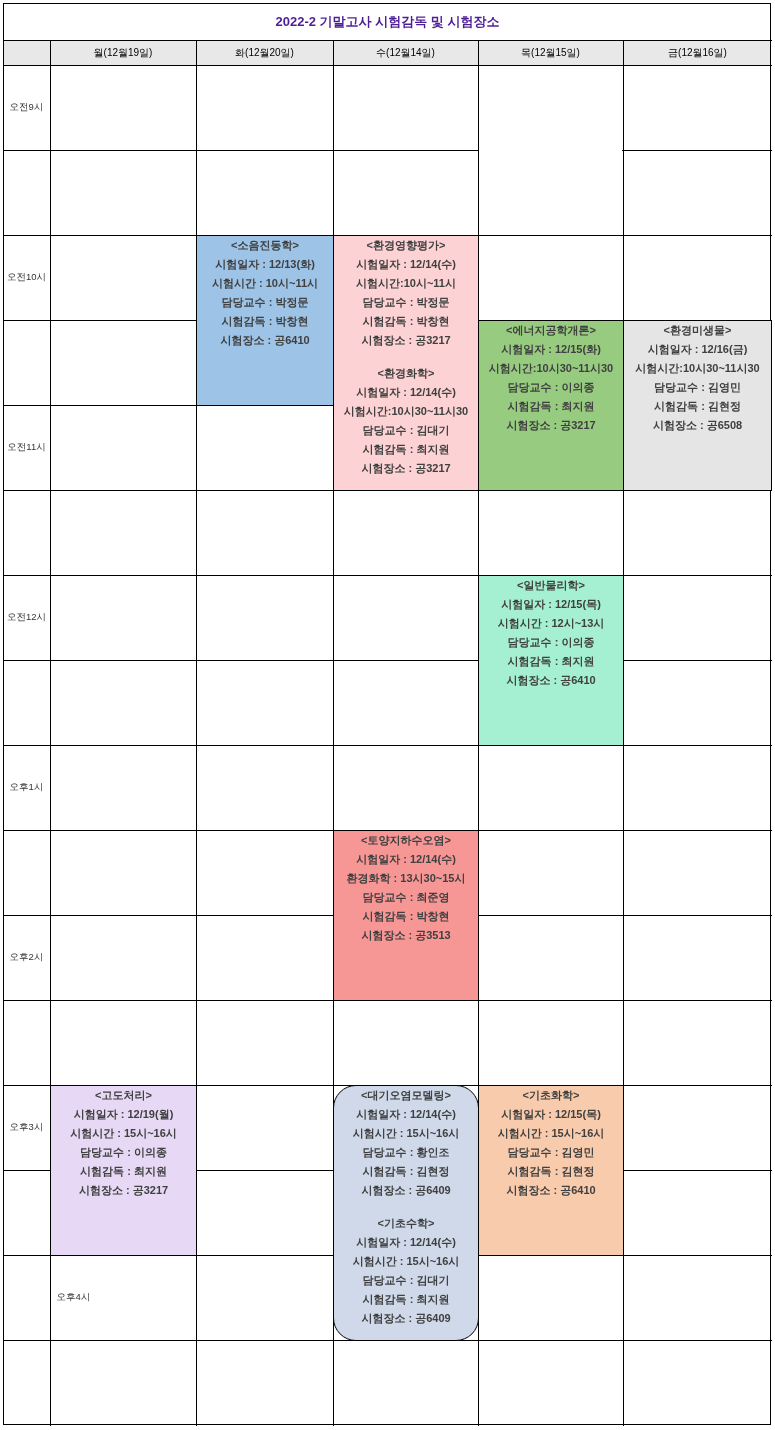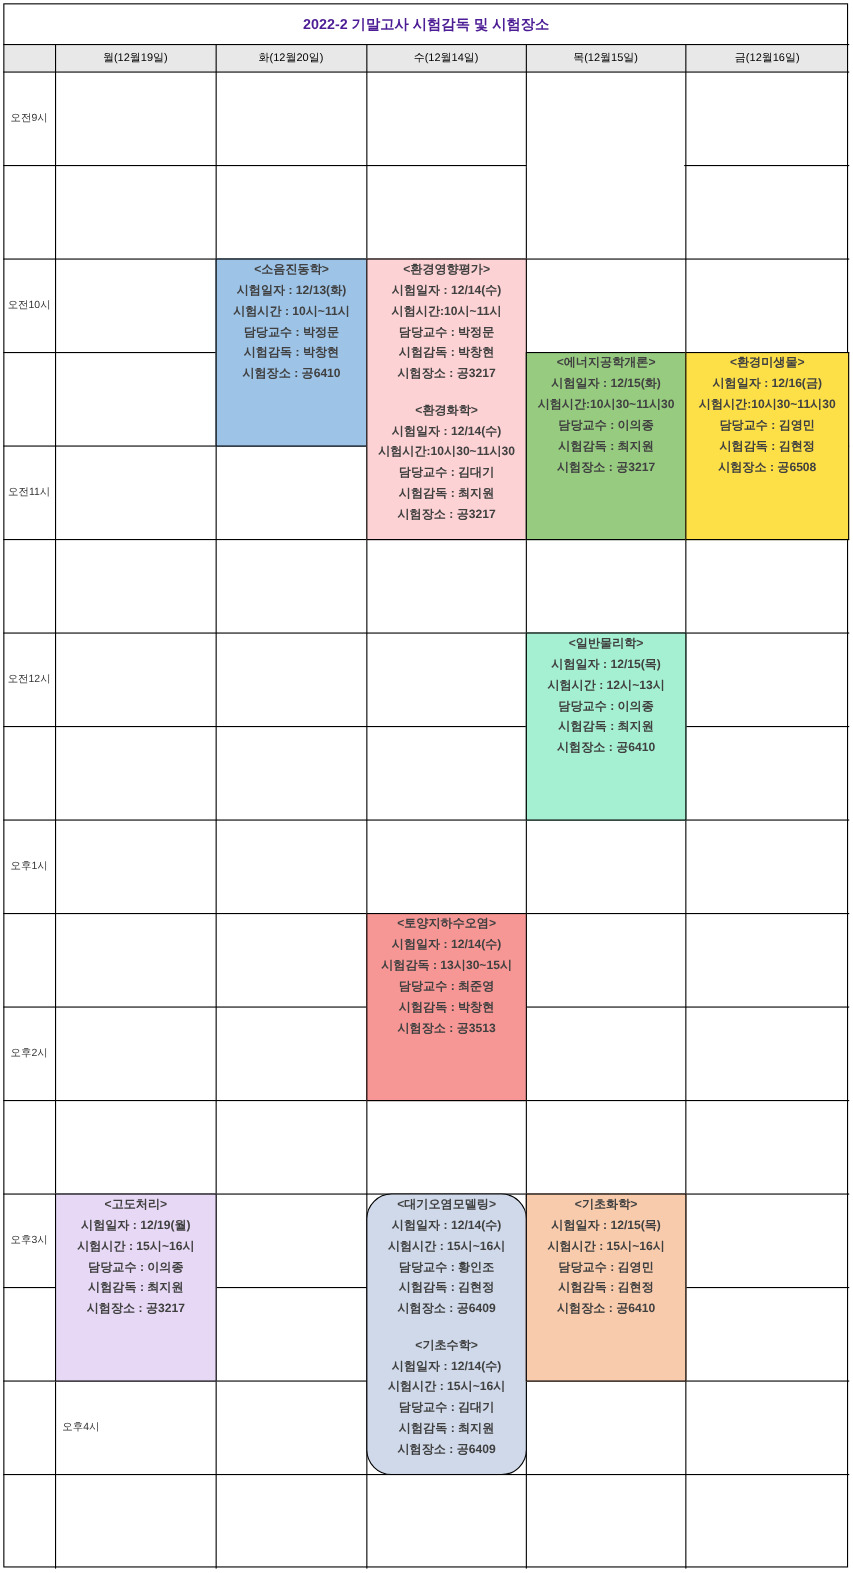--- a/index.html
+++ b/index.html
@@ -139,21 +139,21 @@
     <div class="exam-group">
         <div class="exam-line exam-subject">&lt;에너지공학개론&gt;</div>
         <div class="exam-line">시험일자 : 12/15(화)</div>
         <div class="exam-line">시험시간:10시30~11시30</div>
         <div class="exam-line">담당교수 : 이의종</div>
         <div class="exam-line">시험감독 : 최지원</div>
         <div class="exam-line">시험장소 : 공3217</div>
       </div>
   </div>
 
-  <div class="exam" style="left: 623px; top: 320px; width: 149px; height: 171px; background: #fde047;">
+  <div class="exam" style="left: 623px; top: 320px; width: 149px; height: 171px; background: #e5e5e5;">
     <div class="exam-group">
         <div class="exam-line exam-subject">&lt;환경미생물&gt;</div>
         <div class="exam-line">시험일자 : 12/16(금)</div>
         <div class="exam-line">시험시간:10시30~11시30</div>
         <div class="exam-line">담당교수 : 김영민</div>
         <div class="exam-line">시험감독 : 김현정</div>
         <div class="exam-line">시험장소 : 공6508</div>
       </div>
   </div>
 
@@ -165,21 +165,21 @@
         <div class="exam-line">담당교수 : 이의종</div>
         <div class="exam-line">시험감독 : 최지원</div>
         <div class="exam-line">시험장소 : 공6410</div>
       </div>
   </div>
 
   <div class="exam" style="left: 333px; top: 830px; width: 146px; height: 171px; background: rgb(247, 151, 149);">
     <div class="exam-group">
         <div class="exam-line exam-subject">&lt;토양지하수오염&gt;</div>
         <div class="exam-line">시험일자 : 12/14(수)</div>
-        <div class="exam-line">시험감독 : 13시30~15시</div>
+        <div class="exam-line">환경화학 : 13시30~15시</div>
         <div class="exam-line">담당교수 : 최준영</div>
         <div class="exam-line">시험감독 : 박창현</div>
         <div class="exam-line">시험장소 : 공3513</div>
       </div>
   </div>
 
   <div class="exam" style="left: 50px; top: 1085px; width: 147px; height: 171px; background: rgb(231, 217, 245);">
     <div class="exam-group">
         <div class="exam-line exam-subject">&lt;고도처리&gt;</div>
         <div class="exam-line">시험일자 : 12/19(월)</div>

